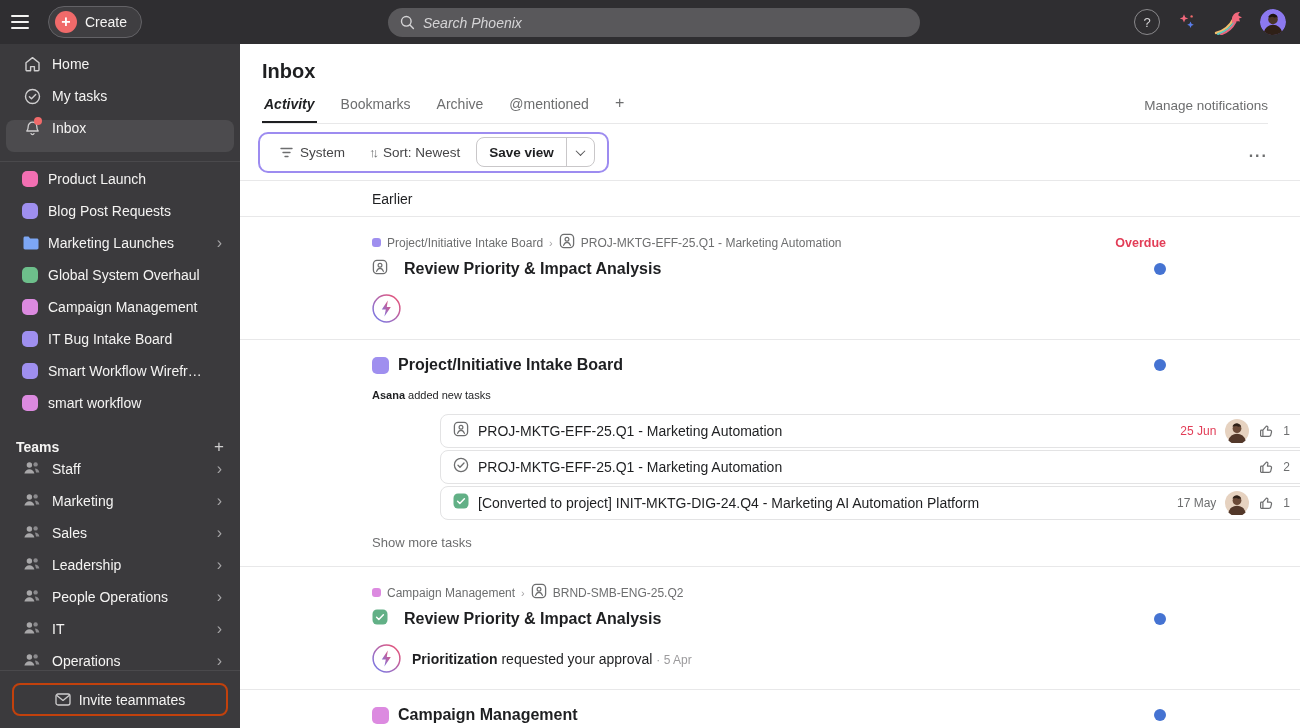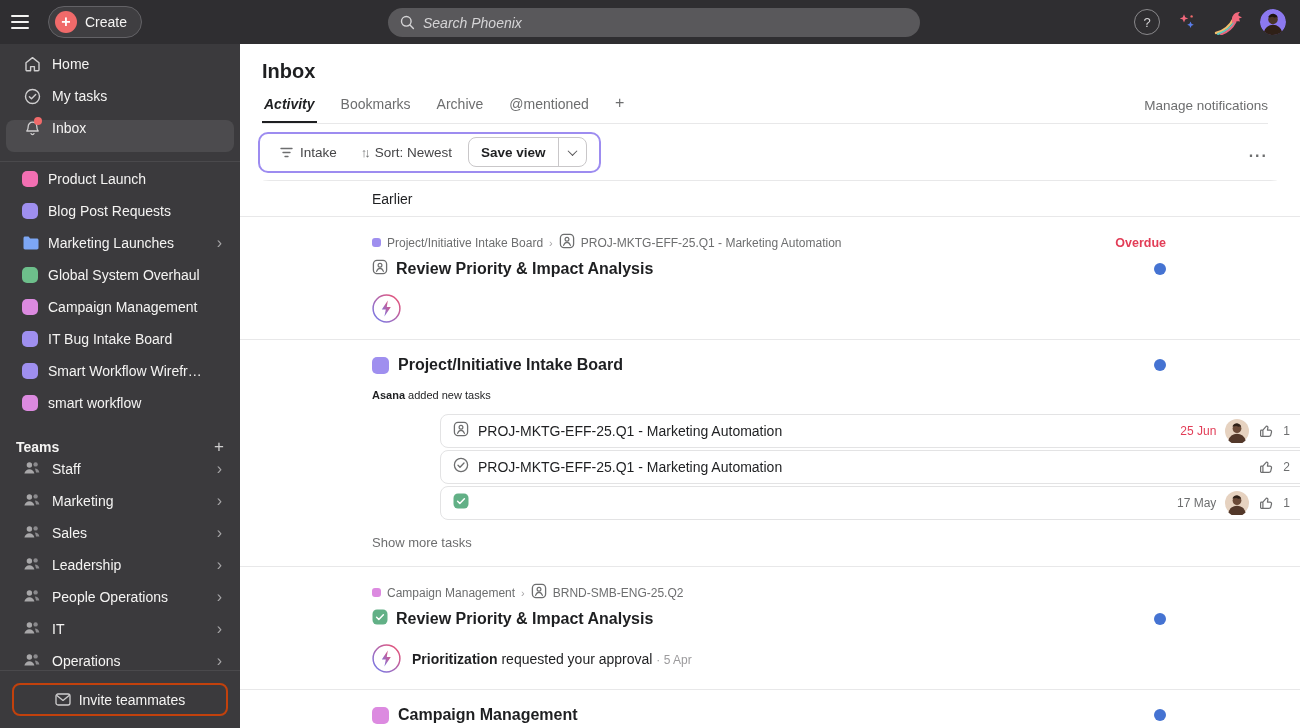--- a/index.html
+++ b/index.html
@@ -57,30 +57,30 @@
   .filter-group { display:flex; align-items:center; gap:8px; border:2px solid #9d8cf0; border-radius:10px; height:41px; padding:0 12px; }
   .tool-btn { background:none; border:none; display:flex; align-items:center; gap:7px; font-size:13.5px; color:#44454 6; color:#454547; padding:6px 8px; cursor:pointer; font-family:inherit; }
   .sort-glyph { letter-spacing:-3px; color:#6d6e6f; font-size:13px; }
   .saveview { display:flex; align-items:stretch; border:1px solid #c9c7c9; border-radius:8px; overflow:hidden; height:30px; }
   .saveview .sv-main { background:none; border:none; font-size:13.5px; font-weight:600; color:#1e1f21; padding:0 12px; cursor:pointer; font-family:inherit; }
   .saveview .sv-caret { border:none; border-left:1px solid #c9c7c9; background:none; width:28px; cursor:pointer; display:flex; align-items:center; justify-content:center; }
   .caret-down { width:7px; height:7px; border-right:1.6px solid #565557; border-bottom:1.6px solid #565557; transform:rotate(45deg) translate(-1px,-1px); }
   .more-btn { margin-left:auto; background:none; border:none; color:#6d6e6f; font-size:16px; letter-spacing:2px; cursor:pointer; font-weight:700; }
 
   
-  .feed { flex:1; overflow:hidden;border-radius:30px; }
+  .feed { flex:1; overflow:hidden; }
   .section-head { height:37px; display:flex; align-items:center; padding-left:132px; font-size:14px; color:#1e1f21;
     border-top:1px solid #e8e8e9; border-bottom:1px solid #e8e8e9; }
   .notif { position:relative; padding:16px 134px 16px 132px; border-bottom:1px solid #e8e8e9; }
   .row { display:flex; align-items:center; }
   .crumb { display:flex; align-items:center; gap:6px; font-size:12px; color:#6d6e6f; }
   .crumb-dot { width:9px; height:9px; border-radius:3px; flex:none; }
   .crumb-sep { color:#a5a4a6; font-size:11px; }
   .badge-overdue { margin-left:auto; color:#e23d57; font-size:12.5px; font-weight:600; }
-  .title-row { margin-top:7px; gap:8px; }
+  .title-row { margin-top:7px; gap:16px; }
   .notif-title { font-size:16px; font-weight:600; }
   .unread-dot { margin-left:auto; width:12px; height:12px; border-radius:50%; background:#4573d2; flex:none; }
   .activity-row { margin-top:15px; display:flex; align-items:center; gap:11px; }
   .act-text { font-size:14px; }
   .act-text b { font-weight:700; }
   .act-date { color:#9c9b9d; font-size:12px; }
   .header-row { gap:9px; }
   .notif-proj-icon { width:17px; height:17px; border-radius:5px; flex:none; }
   .added-line { margin-top:15px; font-size:11px; }
   .added-line b { font-weight:700; }
@@ -341,21 +341,21 @@
       <div class="toolbar">
         <div class="filter-group">
           <button class="tool-btn">
             <svg width="13" height="11" viewBox="0 0 13 11">
                 <g stroke="#6d6e6f" stroke-width="1.4" stroke-linecap="round">
                   <line x1="1" y1="1.5" x2="12" y2="1.5"></line>
                   <line x1="3" y1="5.5" x2="10" y2="5.5"></line>
                   <line x1="5" y1="9.5" x2="8" y2="9.5"></line>
                 </g>
               </svg>
-            <span>Intake</span>
+            <span>System</span>
           </button>
           <button class="tool-btn">
             <span class="sort-glyph">↑↓</span>
             <span>Sort: Newest</span>
           </button>
           <div class="saveview">
             <button class="sv-main">Save view</button>
             <button class="sv-caret">
                 <span class="caret-down"></span>
               </button>
@@ -459,20 +459,21 @@
                       <path d="M8 2.4c3.4 0 6 2.3 6 5.1s-2.6 5.1-6 5.1c-.6 0-1.2-.1-1.8-.2L3.4 13.6l.9-2.3C3.1 10.4 2 9.1 2 7.5c0-2.8 2.6-5.1 6-5.1z" fill="none" stroke="#6d6e6f" stroke-width="1.2" stroke-linejoin="round"></path>
                     </svg>
                   </span>
                 </span>
   </div>
               <div class="task-card">
     <span class="task-ic"><svg width="16" height="16" viewBox="0 0 16 16">
                     <rect x="0.5" y="0.5" width="15" height="15" rx="4.5" fill="#62b086"></rect>
                     <path d="M4.6 8.3l2.2 2.2 4.6-4.8" fill="none" stroke="#fff" stroke-width="1.5" stroke-linecap="round" stroke-linejoin="round"></path>
                   </svg></span>
+    <span class="task-text">[Converted to project] INIT-MKTG-DIG-24.Q4 - Marketing AI Automation Platform</span>
     <span class="task-right">
                   <span class="task-date">17 May</span>
                   <span style="display: flex;">
                     <svg width="24" height="24" viewBox="0 0 24 24">
                       <circle cx="12" cy="12" r="12" fill="#e6d2c0"></circle>
                       <circle cx="12" cy="9.6" r="4.4" fill="#6b4a38"></circle>
                       <path d="M3.4 21.6a8.8 8.8 0 0 1 17.2 0 12 12 0 0 1-17.2 0z" fill="#53382a"></path>
                       <path d="M7.4 7.4c1-2.4 3.4-3.4 5.4-3 1.9.4 3.2 1.7 3.4 3.6l-1.2-.6-1.6.4-2.2-.8-2.4.6z" fill="#2f2017"></path>
                     </svg>
                   </span>

